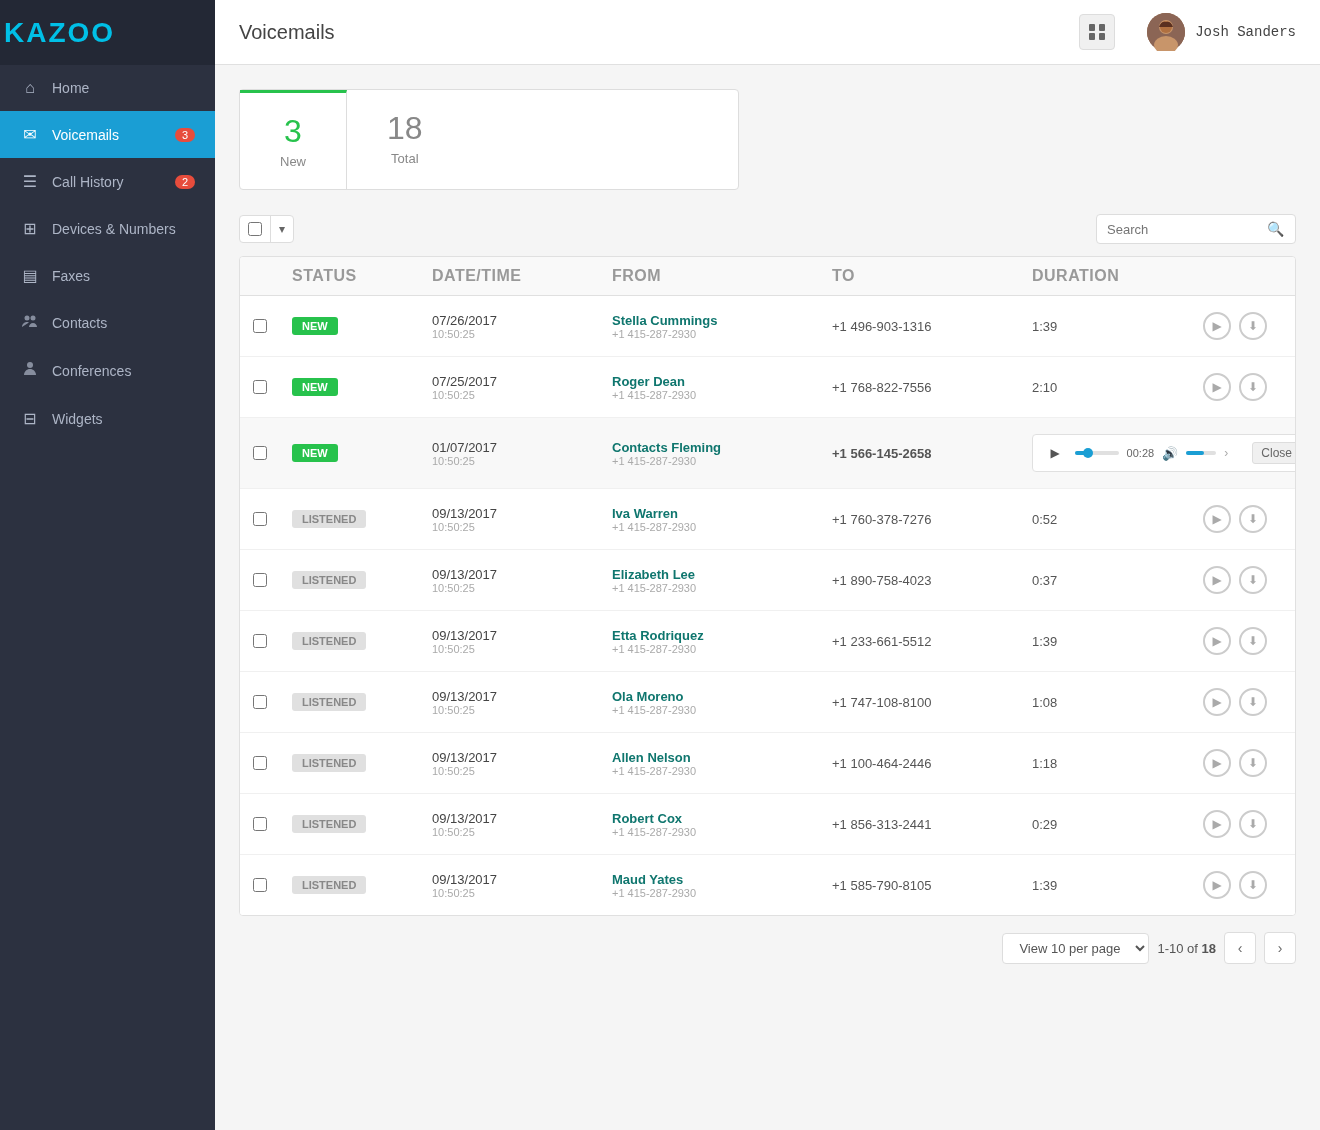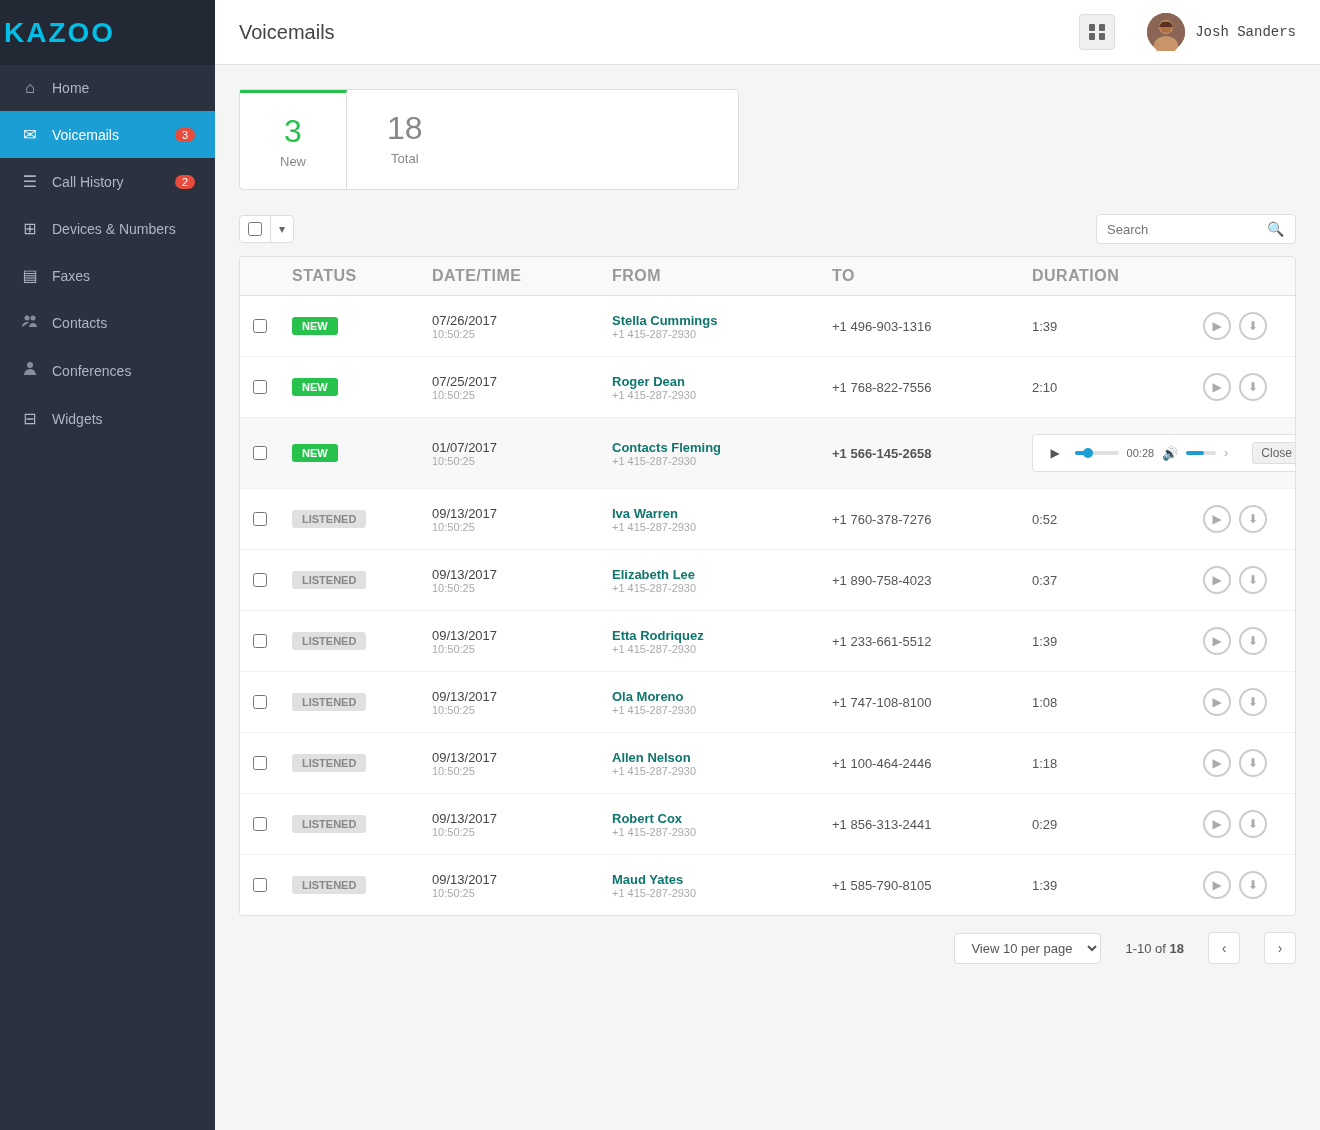--- a/index.html
+++ b/index.html
@@ -353,21 +353,21 @@
       cursor: pointer;
       color: #666;
       margin-left: 16px;
     }
 
     
     .pagination {
       display: flex;
       align-items: center;
       justify-content: flex-end;
-      gap: 24px;
+      gap: 8px;
       margin-top: 16px;
     }
     .per-page-select {
       border: 1px solid #ddd;
       border-radius: 4px;
       padding: 6px 12px;
       font-size: 13px;
       color: #555;
       background: #fff;
       cursor: pointer;

